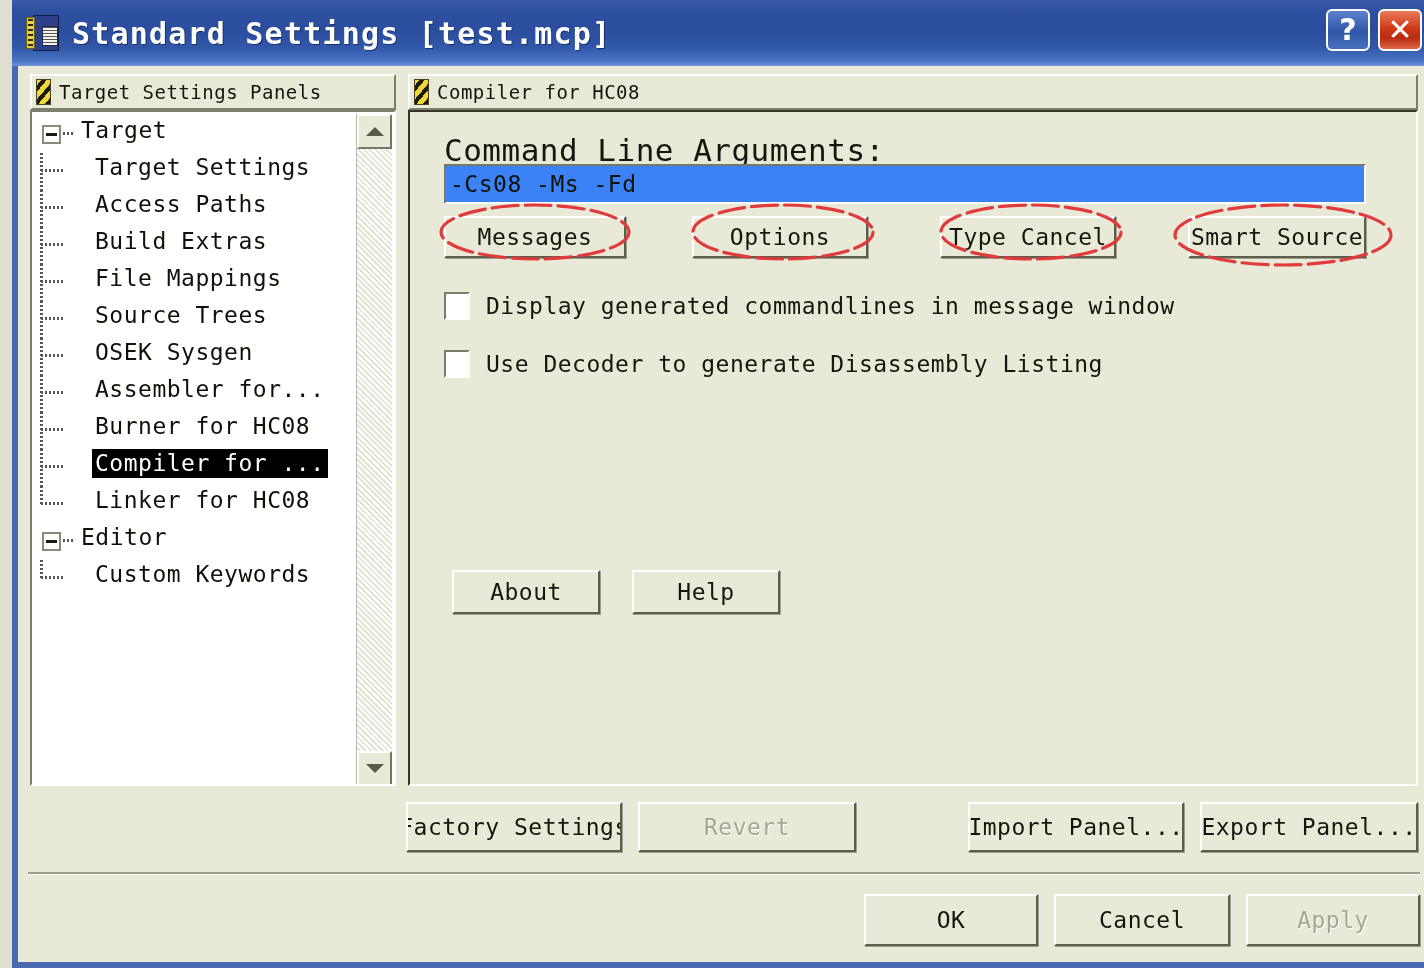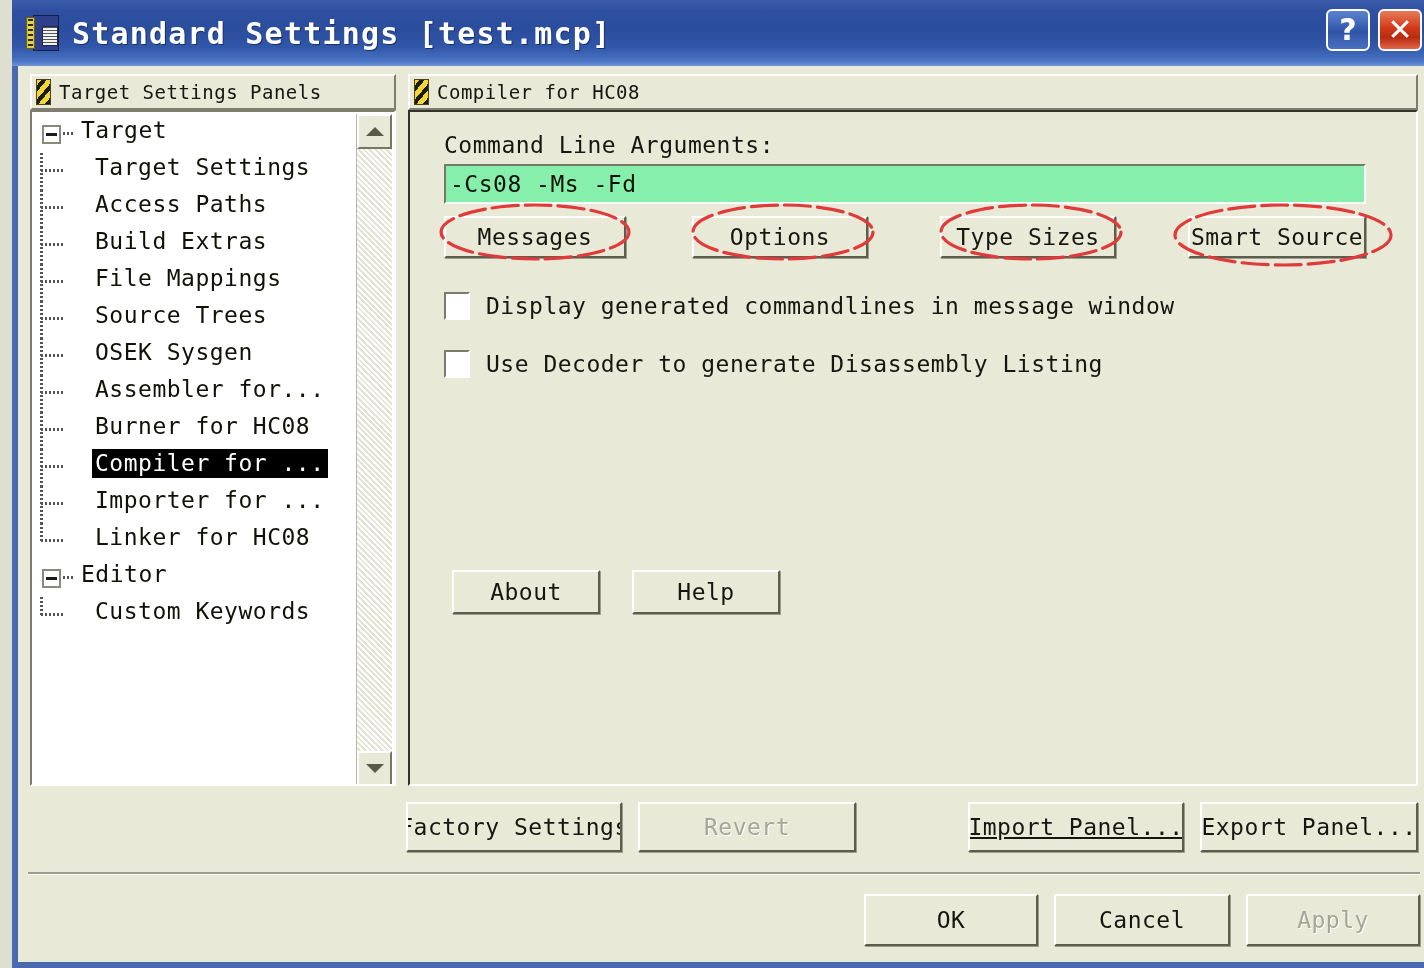--- a/index.html
+++ b/index.html
@@ -264,30 +264,30 @@
     left: 0; top: 36px;
     width: 1010px; height: 676px;
     background: #e9e9d8;
     border: 2px solid;
     border-color: #33332a #ffffff #ffffff #33332a;
     box-sizing: border-box;
   }
   #cmd-label {
     position: absolute;
     left: 34px; top: 20px;
-    font-size: 23px;
+    font-size: 31px;
     color: #16160e;
     letter-spacing: 0.5px;
     white-space: nowrap;
   }
   #cmd-input {
     position: absolute;
     left: 34px; top: 52px;
     width: 922px; height: 40px;
-    background: #86efac;
+    background: #3b82f6;
     border: 2px solid;
     border-color: #77776a #ffffff #ffffff #77776a;
     box-sizing: border-box;
     font-family: "DejaVu Sans Mono", "Liberation Mono", monospace;
     font-size: 23px;
     color: #101008;
     padding: 8px 4px;
     letter-spacing: 0.5px;
     outline: none;
   }
@@ -357,21 +357,21 @@
   #btn-help  { left: 222px; width: 148px; }
 
   
   .panel-btn {
     position: absolute;
     top: 736px;
     height: 50px;
   }
   #btn-factory { left: 388px;  width: 216px; }
   #btn-revert  { left: 620px;  width: 218px; text-align: right; }
-  #btn-import  { left: 950px;  width: 216px; text-decoration: underline; }
+  #btn-import  { left: 950px;  width: 216px; }
   #btn-export  { left: 1182px; width: 218px; }
 
   
   #separator {
     position: absolute;
     left: 10px; top: 806px;
     width: 1392px; height: 3px;
     border-top: 2px solid #9d9d8c;
     border-bottom: 1px solid #ffffff;
     box-sizing: border-box;
@@ -486,27 +486,20 @@
             </div>
             <div class="tree-row selected indent">
               <div class="glyph">
                 <div class="vline"></div>
                 <div class="branch"></div>
               </div>
               <div class="label">Compiler for ...</div>
             </div>
             <div class="tree-row indent">
               <div class="glyph">
-                <div class="vline"></div>
-                <div class="branch"></div>
-              </div>
-              <div class="label">Importer for ...</div>
-            </div>
-            <div class="tree-row indent">
-              <div class="glyph">
                 <div class="vline half"></div>
                 <div class="branch"></div>
               </div>
               <div class="label">Linker for HC08</div>
             </div>
             <div class="tree-row">
               <div class="glyph">
                 <div class="expander"></div>
                 <div class="dots-h"></div>
               </div>
@@ -536,21 +529,21 @@
         <div class="hdr-icon"></div>
         <div class="hdr-text">Compiler for HC08</div>
       </div>
       <div id="settings-box">
 
         <div id="cmd-label">Command Line Arguments:</div>
         <input id="cmd-input" type="text" value="-Cs08 -Ms -Fd" style="">
 
         <div class="btn opt-btn" id="btn-messages">Messages</div>
         <div class="btn opt-btn" id="btn-options">Options</div>
-        <div class="btn opt-btn" id="btn-typesizes">Type Sizes</div>
+        <div class="btn opt-btn" id="btn-typesizes">Type Cancel</div>
         <div class="btn opt-btn" id="btn-sliders">Smart Source</div>
 
         <div class="chk-row" id="chk-row-1">
           <div class="checkbox"></div>
           <div class="chk-label">Display generated commandlines in message window</div>
         </div>
         <div class="chk-row" id="chk-row-2">
           <div class="checkbox"></div>
           <div class="chk-label">Use Decoder to generate Disassembly Listing</div>
         </div>

